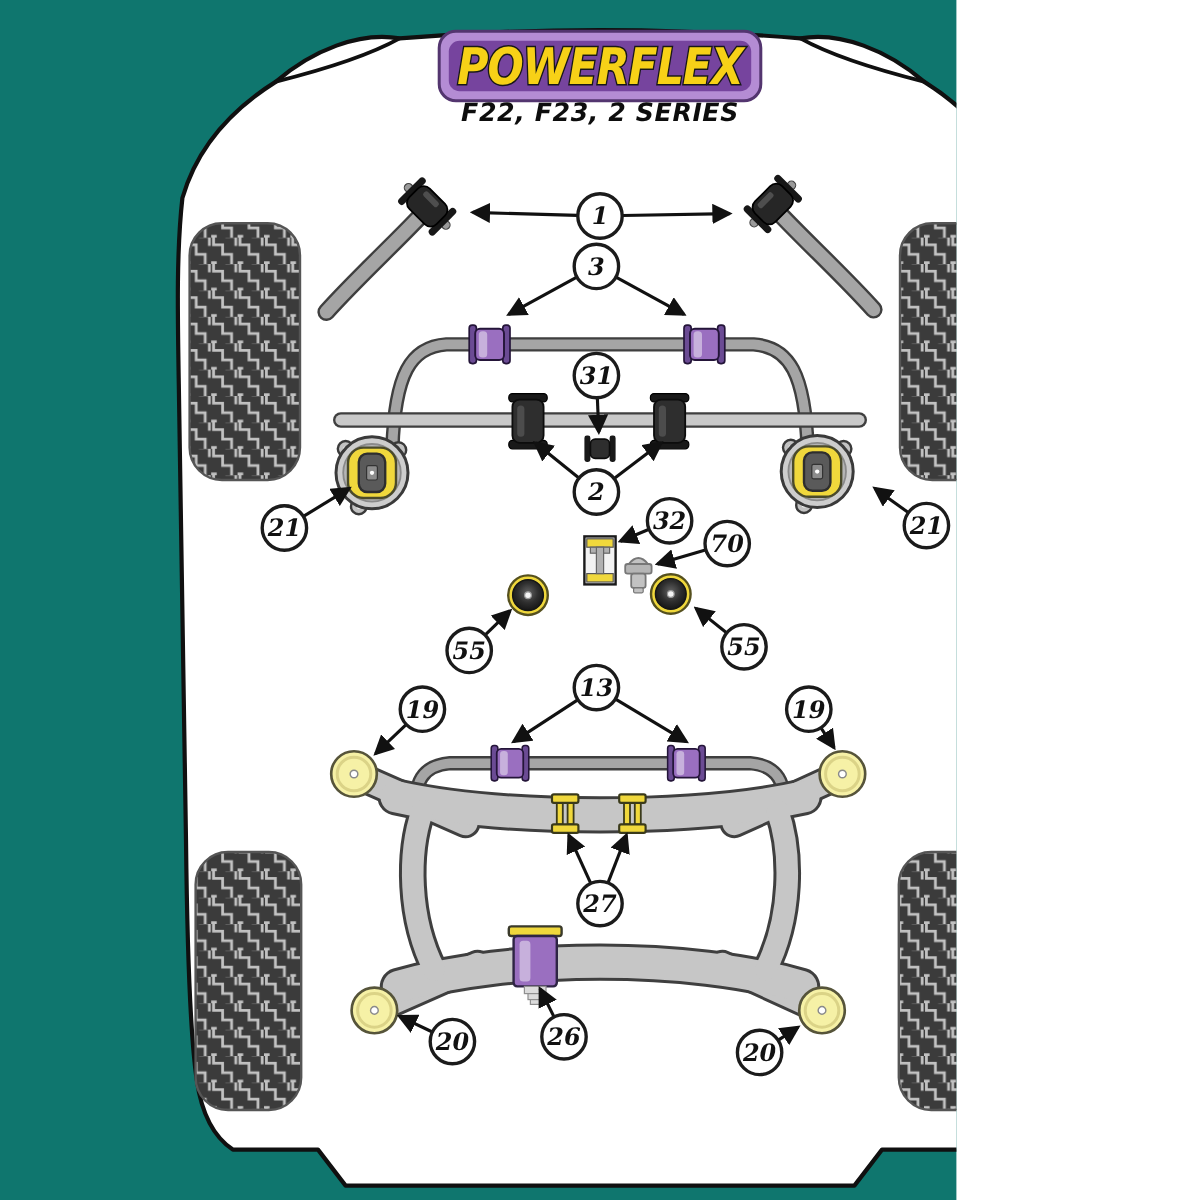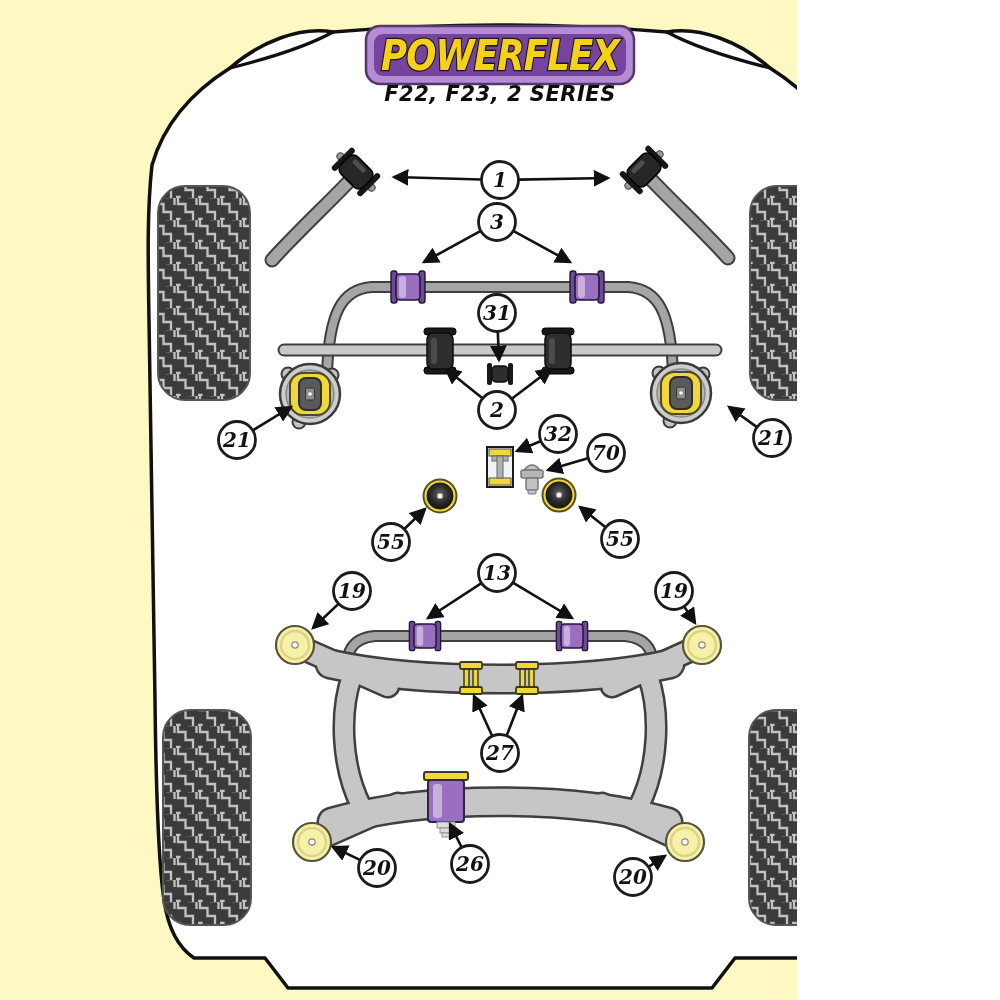--- a/index.html
+++ b/index.html
@@ -1,16 +1,16 @@
 <!DOCTYPE html>
 <html style="--outline: #101010; --frame-gray: #c6c6c6; --bar-gray: #a5a5a5; --rod-gray: #c9c9c9; --rubber-dark: #2b2b2b; --poly-purple: #9a6fc0; --poly-purple-dark: #6b4b94; --poly-yellow: #f0d83c; --pale-yellow: #f6f1a6; --logo-panel: #76449e; --logo-border: #b48cd4; --logo-text-color: #f7d117; --tread-dark: #3b3b3b; --tread-light: #c2c2c2;"><head>
 <meta charset="utf-8">
 <style>
   html,body{margin:0;padding:0;background:#ffffff;}
-  .stage{width:797px;height:1000px;position:relative;background:#fef9c3;overflow:hidden;}
+  .stage{width:797px;height:1000px;position:relative;background:#0f766e;overflow:hidden;}
   svg{display:block;}
   
   .purple{fill:var(--poly-purple,#9a6fc0);}
   .purple-dark{fill:var(--poly-purple-dark,#6b4b94);}
   .yellow{fill:var(--poly-yellow,#f0d83c);}
   .pale{fill:var(--pale-yellow,#f6f1a6);}
   .frame-over{stroke:var(--frame-gray,#c6c6c6);}
   .bar-over{stroke:var(--bar-gray,#a5a5a5);}
   .rod-over{stroke:var(--rod-gray,#c9c9c9);}
   .under{stroke:#3f3f3f;}

